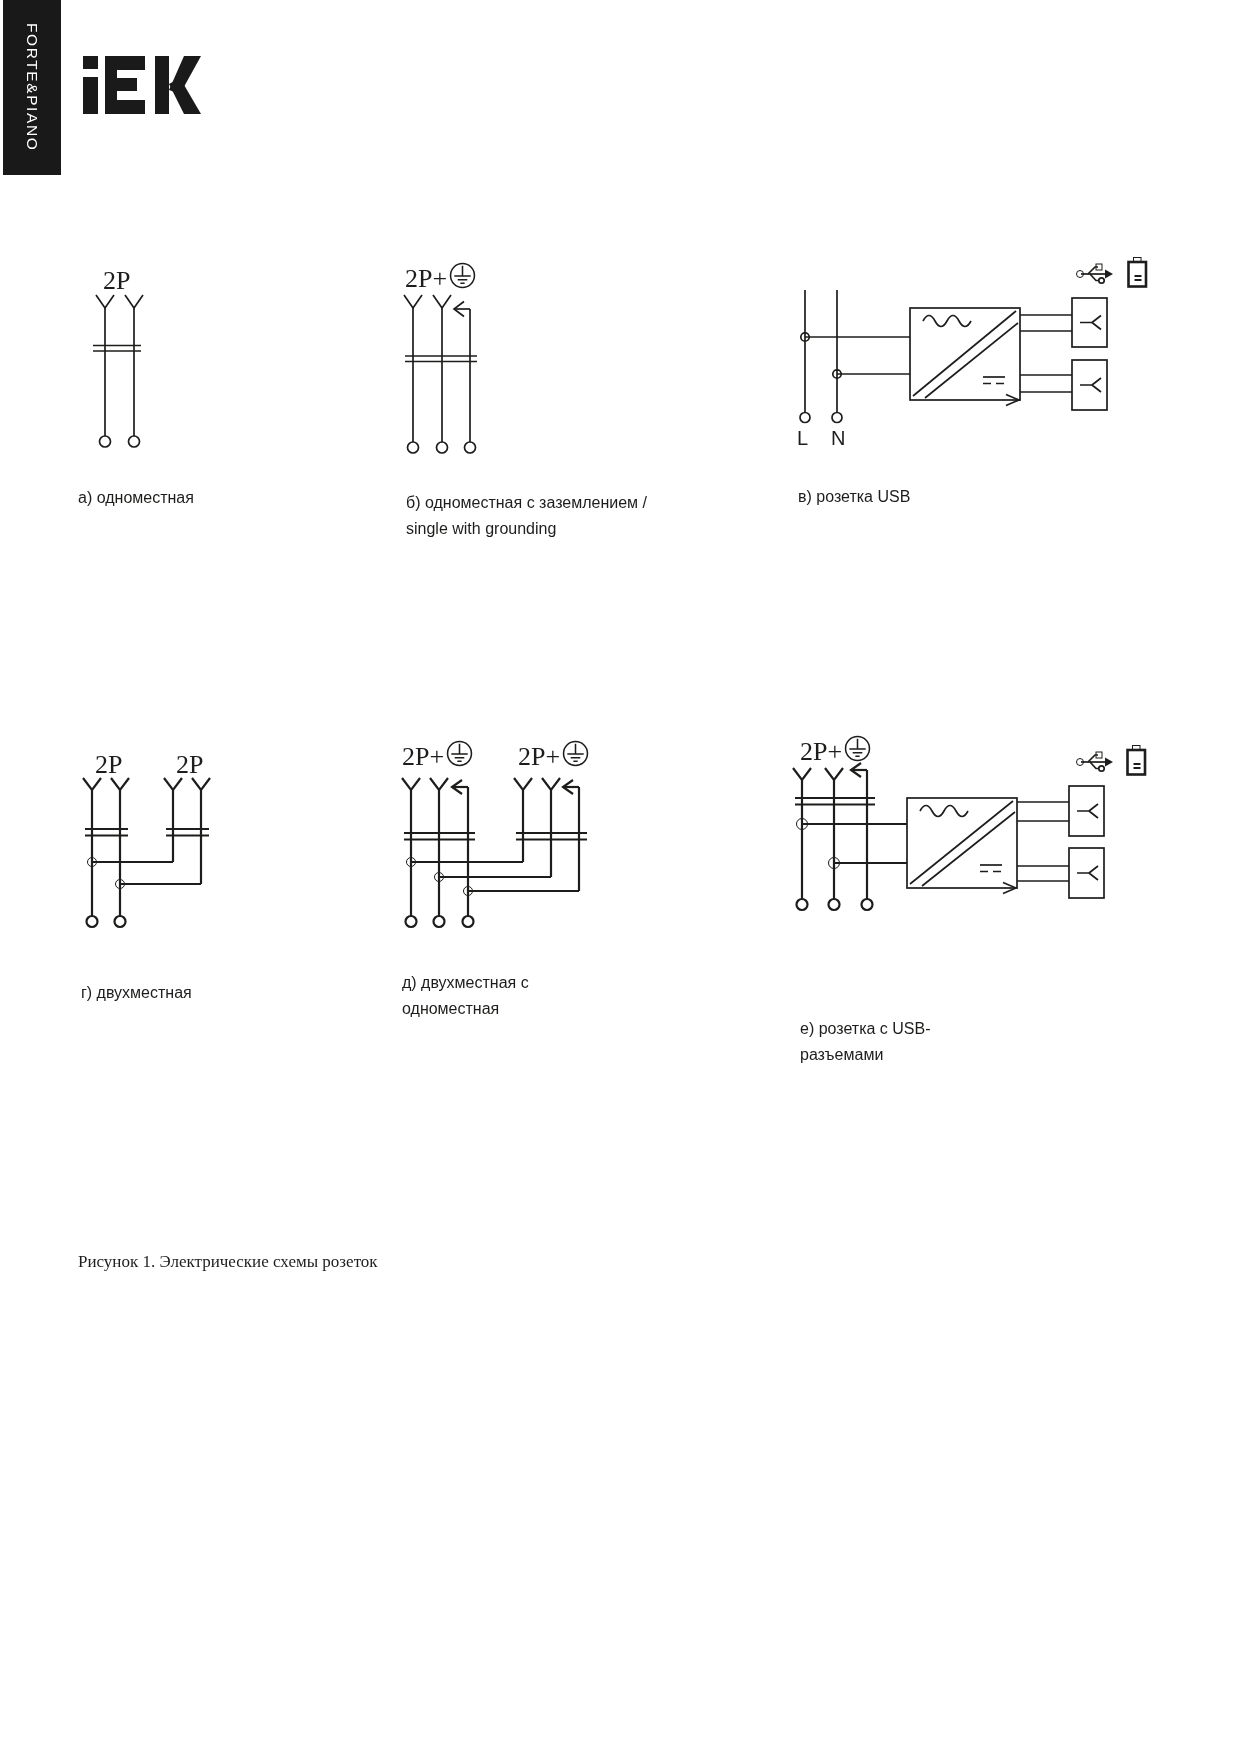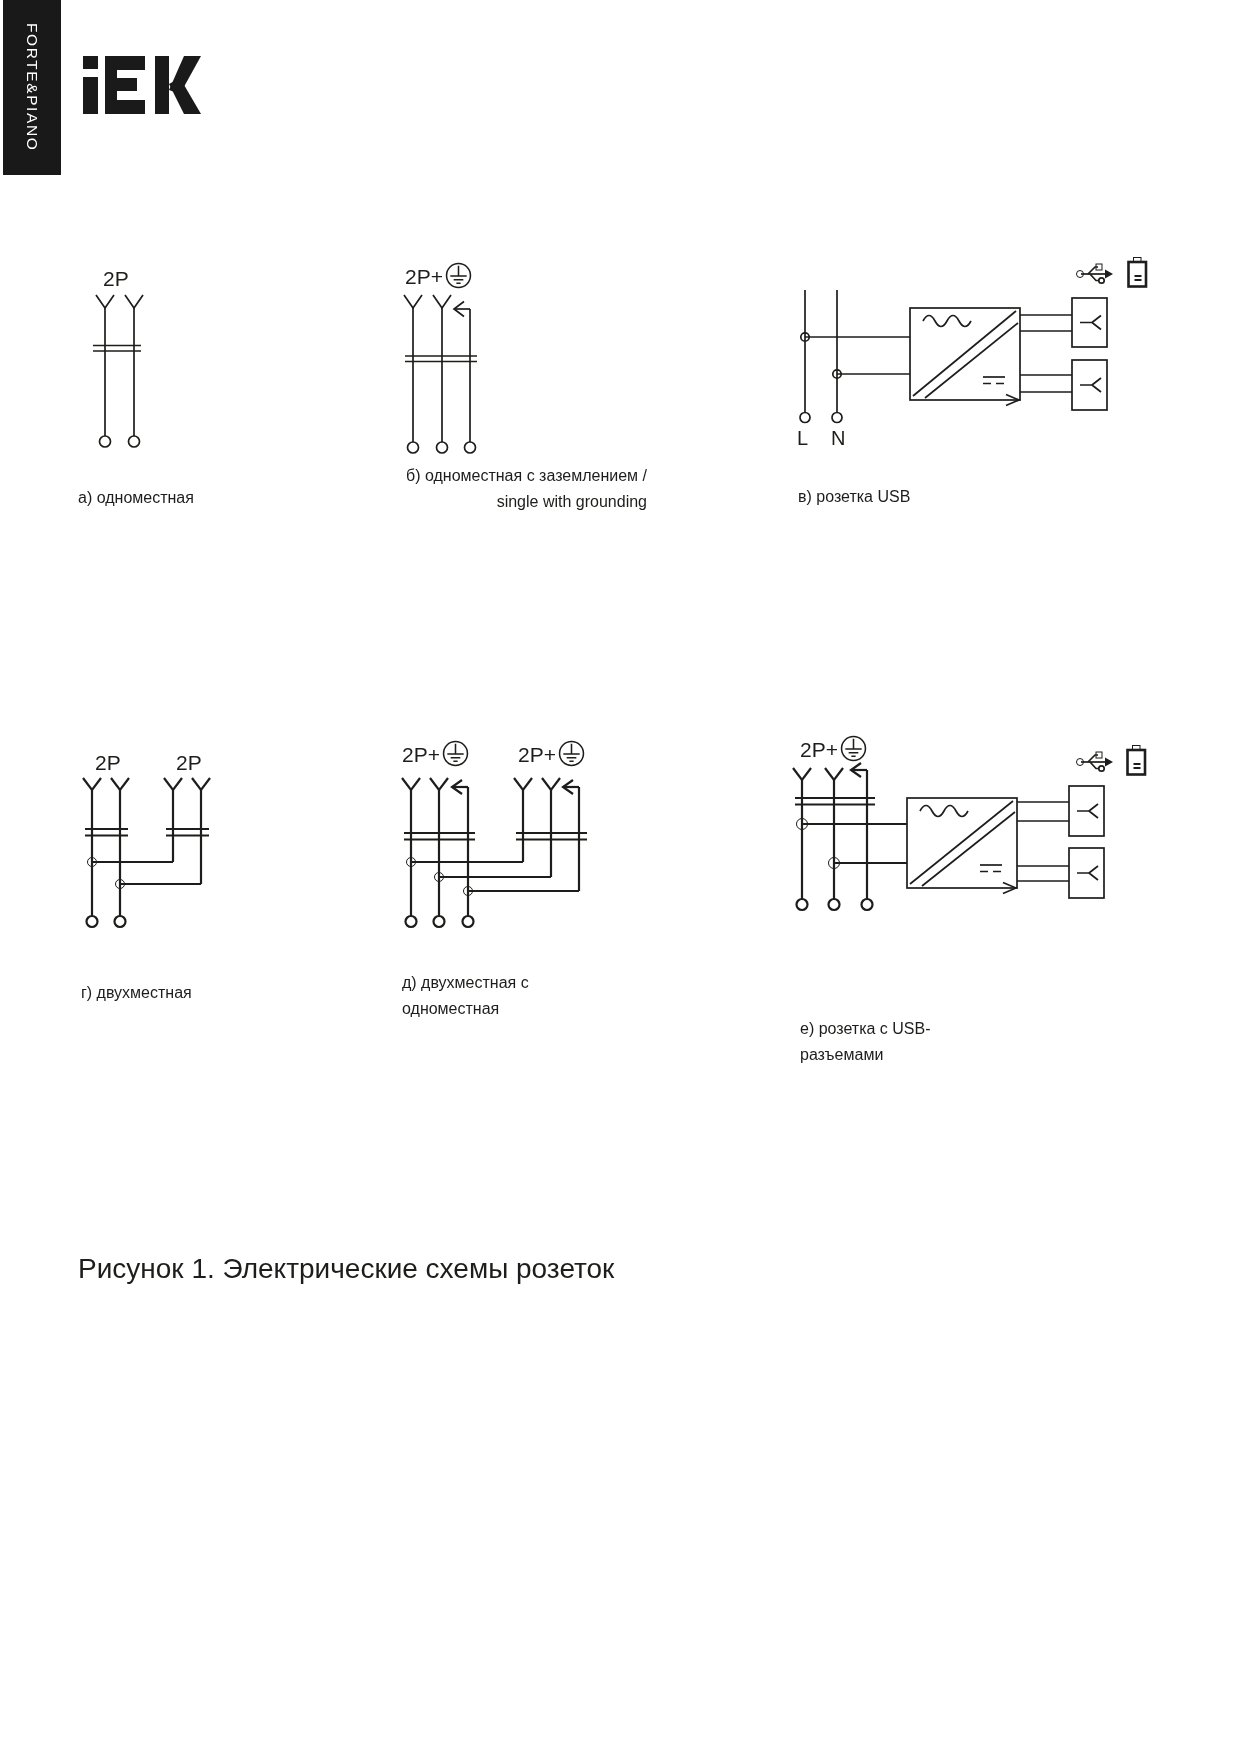--- a/index.html
+++ b/index.html
@@ -24,26 +24,26 @@
     stroke:#1d1d1b; fill:none; stroke-linecap:butt;
   }
   .w1 { stroke-width:1.7; }
   .w2 { stroke-width:2.2; }
   .open { fill:#ffffff; }
   .dot  { fill:#1d1d1b; stroke:none; }
   .fill { fill:#1d1d1b; stroke:none; }
   
   .pole-label {
     position:absolute; display:flex; align-items:flex-start; gap:2px;
-    font-size:21px; line-height:1; white-space:nowrap;
+    font-size:26px; line-height:1; white-space:nowrap;font-family:Liberation Serif, serif;
   }
   .pole-label svg { margin-top:-4px; }
   .term-label { position:absolute; font-size:20px; line-height:1; }
   .caption { position:absolute; font-size:16px; line-height:26px; white-space:nowrap; }
-  .fig-caption { position:absolute; font-size:28px; line-height:1.2; white-space:nowrap; }
+  .fig-caption { position:absolute; font-size:17px; line-height:1.2; white-space:nowrap;font-family:Liberation Serif, serif; }
 </style>
 </head>
 <body>
 
 <div class="page">
 
   <div class="spine">
     <span>FORTE&amp;PIANO</span>
   </div>
 
@@ -102,21 +102,21 @@
     <circle class="w1 open" cx="47" cy="207.5" r="5.5"></circle>
     <circle class="w1 open" cx="75" cy="207.5" r="5.5"></circle>
   </svg>
   <div class="pole-label" style="left:405px; top:266px;">
     <span>2P+</span>
     <svg width="27" height="27" viewBox="0 0 28 28">
       <circle cx="14" cy="14" r="12.4" stroke="#1d1d1b" stroke-width="1.6" fill="none"></circle>
       <path d="M14 4 V14 M5.5 14.5 H22.5 M9 18.5 H19 M11.8 22 H16.2" stroke="#1d1d1b" stroke-width="1.6" fill="none"></path>
     </svg>
   </div>
-  <div class="caption" style="left:406px; top:463px;text-align:right;">
+  <div class="caption" style="left:406px; top:490px;">
     <div>б) одноместная с заземлением /</div>
     <div>single with grounding</div>
   </div>
 
   <svg class="diagram" style="left:790px; top:250px;" width="370" height="210" viewBox="0 0 370 210">
     <line class="w1" x1="15" y1="40" x2="15" y2="162"></line>
     <line class="w1" x1="47" y1="40" x2="47" y2="162"></line>
     <line class="w1" x1="15" y1="87" x2="120" y2="87"></line>
     <line class="w1" x1="47" y1="124" x2="120" y2="124"></line>
     <circle class="w1 open" cx="15" cy="87" r="4.2"></circle>

